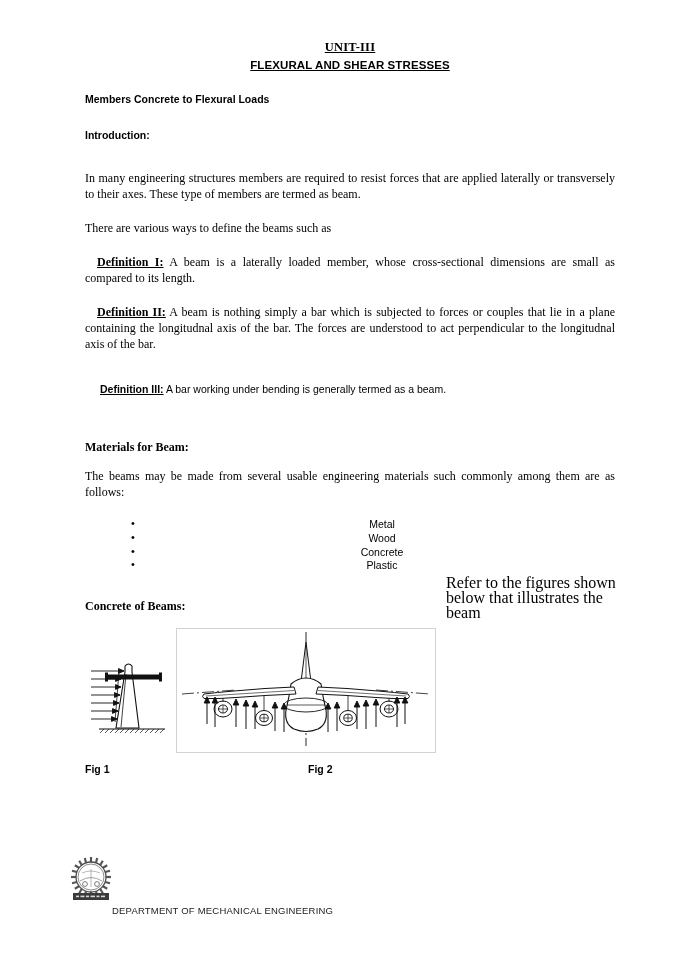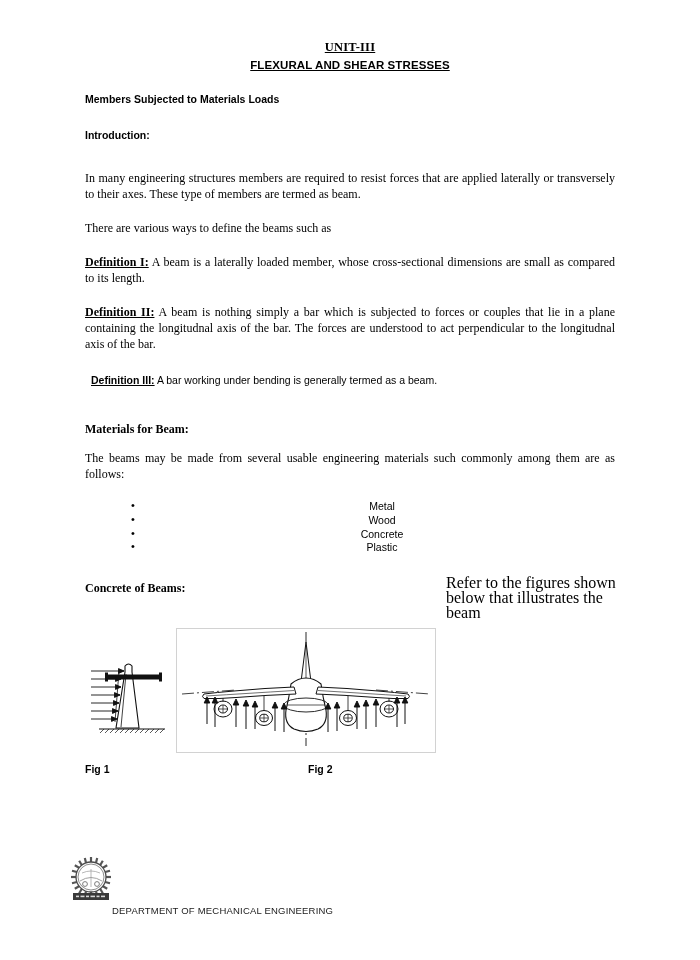--- a/index.html
+++ b/index.html
@@ -83,26 +83,27 @@
     margin: 0;
   }
   p.body-left {
     text-align: left;
   }
   p.sans {
     font-family: "Liberation Sans", "DejaVu Sans", sans-serif;
     font-size: 10.5px;
     line-height: 16px;
     text-align: left;
-    margin: 6px;
+    margin: 15px;
   }
 
   .lead {
     font-weight: bold;
     text-decoration: underline;
+    margin-left: 12px;
   }
   .lead-sans {
     font-family: "Liberation Sans", "DejaVu Sans", sans-serif;
     font-weight: bold;
     font-size: 10.5px;
     text-decoration: underline;
   }
 
   .spacer-22 { height: 22px; }
   .spacer-18 { height: 18px; }
@@ -226,21 +227,21 @@
 
 <div class="page">
 
   <div class="title-block">
     <div class="doc-title">UNIT-III</div><br>
     <div class="doc-subtitle">FLEXURAL AND SHEAR STRESSES</div>
   </div>
 
   <div class="content">
 
-    <h2 class="h-sans">Members Subjected to Materials Loads</h2>
+    <h2 class="h-sans">Members Concrete to Flexural Loads</h2>
 
     <div class="spacer-22"></div>
 
     <h3 class="h-sans">Introduction:</h3>
 
     <div class="spacer-28"></div>
 
     <p class="body">In many engineering structures members are required to resist forces that are applied laterally or transversely to their axes. These type of members are termed as beam.</p>
 
     <div class="spacer-18"></div>

